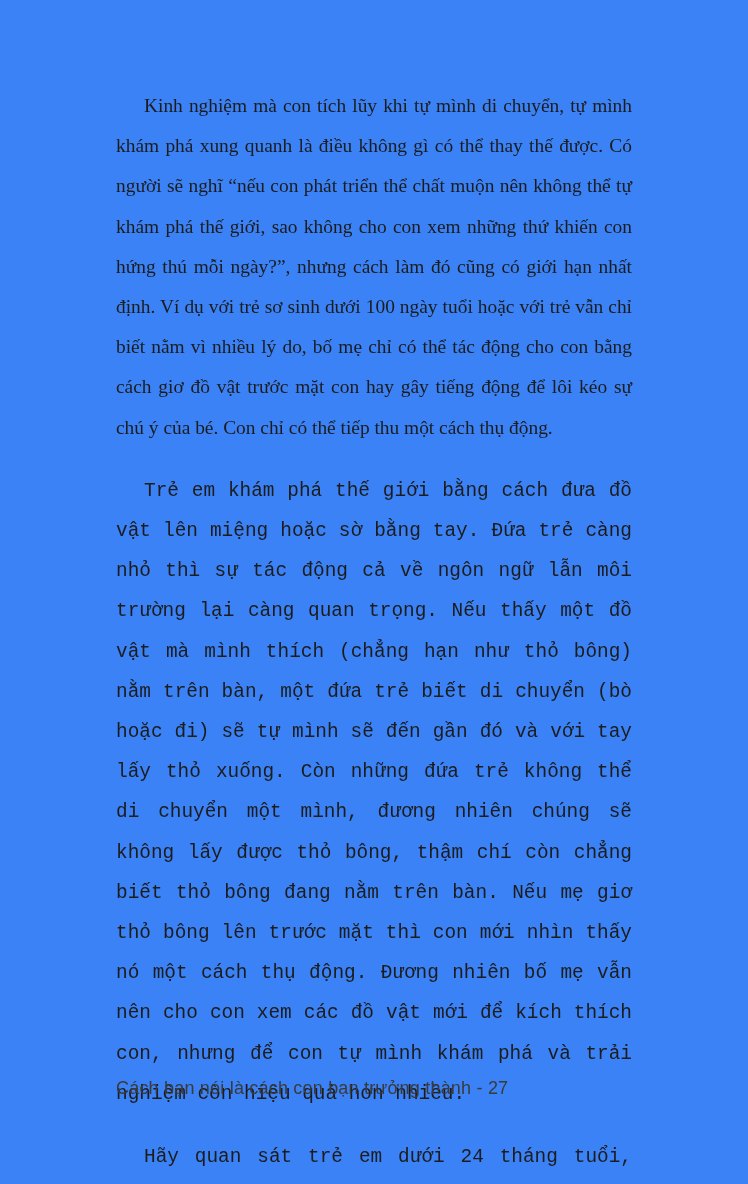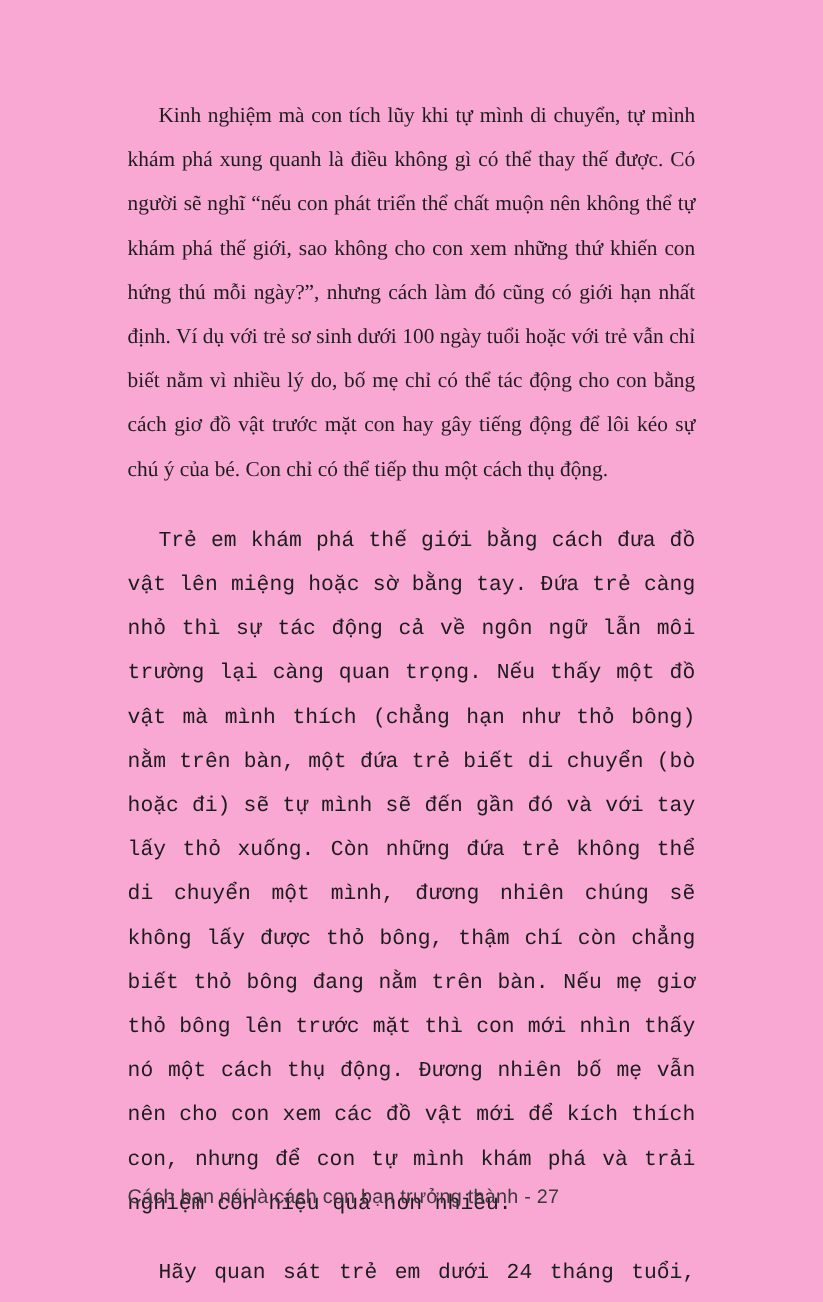--- a/index.html
+++ b/index.html
@@ -12,21 +12,21 @@
     height: 1184px;
     font-family: "Liberation Serif", serif;
     color: #1a1a1a;
     overflow: hidden;
   }
   .page {
     position: relative;
     width: 748px;
     height: 1184px;
     box-sizing: border-box;
-    background: #f9a8d4;
+    background: #3b82f6;
   }
   .text-column {
     position: absolute;
     left: 116px;
     top: 86px;
     width: 516px;
   }
   .para {
     margin: 0 0 0 0;
     text-indent: 28px;

